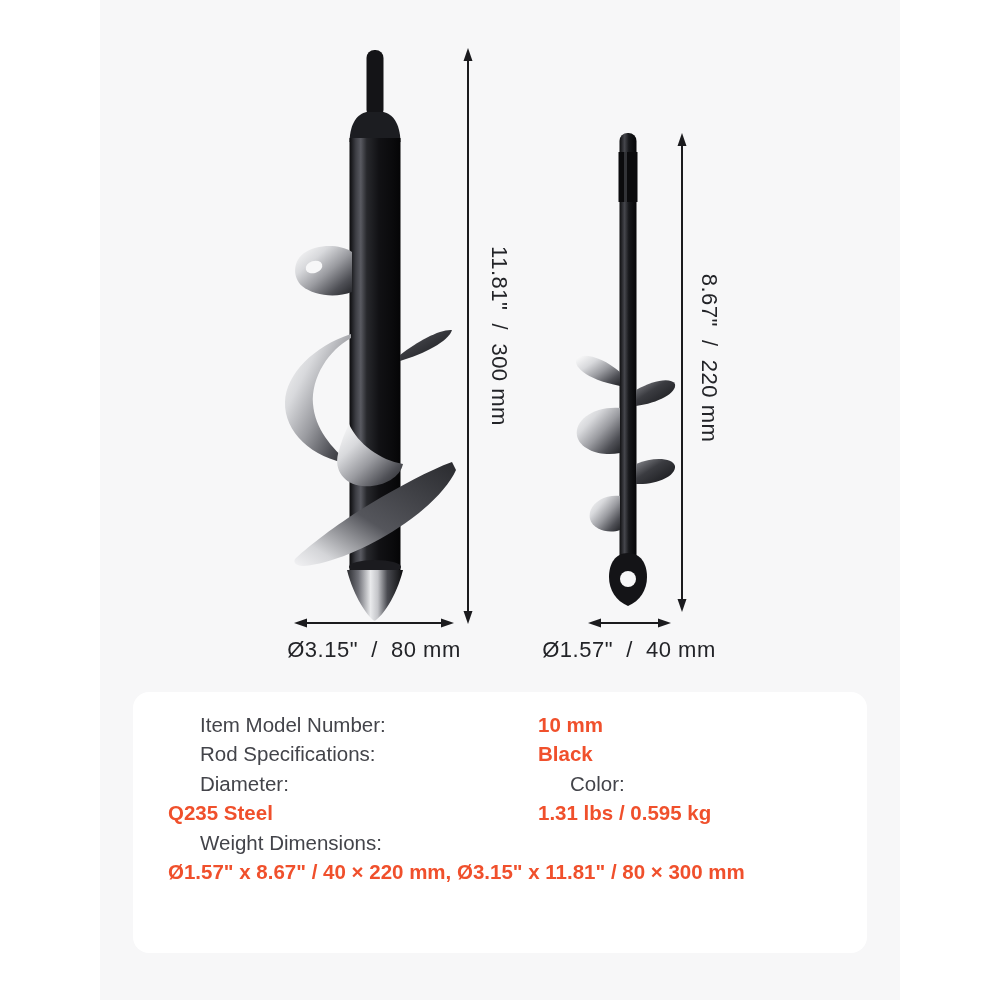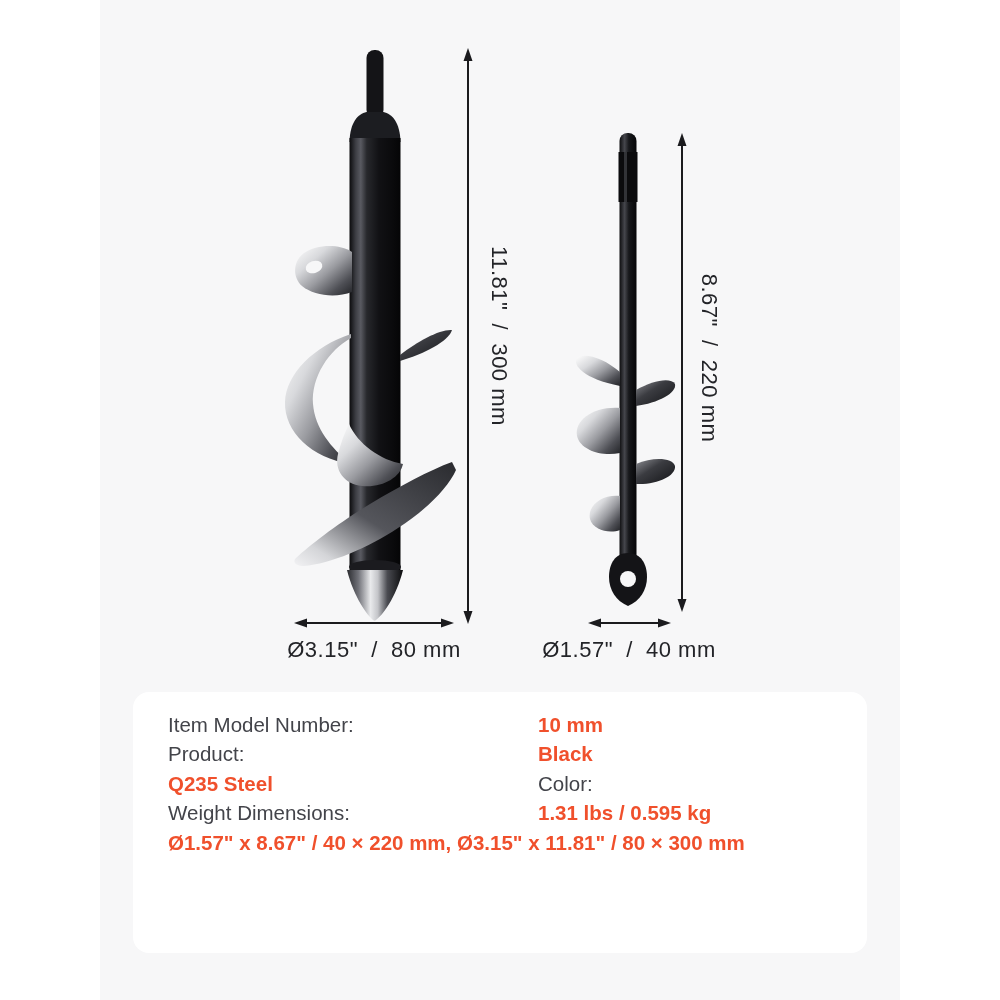--- a/index.html
+++ b/index.html
@@ -5,21 +5,21 @@
   html,body{margin:0;padding:0;width:1000px;height:1000px;background:#ffffff;overflow:hidden;
             font-family:"Liberation Sans",sans-serif;}
   .band{position:absolute;left:100px;top:0;width:800px;height:1000px;background:#f7f7f8;}
   svg.diagram{position:absolute;left:0;top:0;display:block;}
   .dim{font-family:"Liberation Sans",sans-serif;font-size:22px;fill:#232428;letter-spacing:.5px;white-space:pre;}
   .panel{position:absolute;left:33px;top:692px;width:734px;height:261px;background:#ffffff;border-radius:16px;}
   .col{position:absolute;top:18px;}
   .col-left{left:35px;}
   .col-right{left:405px;}
   .sline{height:29.4px;line-height:29.4px;font-size:20.5px;white-space:nowrap;}
-  .slabel{color:#43444a;font-weight:400;}
+  .slabel{color:#43444a;font-weight:400;margin-left:32px;}
   .svalue{color:#f0502c;font-weight:700;}
 </style>
 </head>
 <body>
 
 <div class="band">
 
   <svg class="diagram" width="800" height="690" viewBox="0 0 800 690">
     <defs>
       <linearGradient id="tubeG" x1="0" y1="0" x2="1" y2="0">
@@ -116,21 +116,22 @@
 
     <text class="dim" x="392" y="336" text-anchor="middle" transform="rotate(90 392 336)">11.81"  /  300 mm</text>
     <text class="dim" x="602" y="358" text-anchor="middle" transform="rotate(90 602 358)">8.67"  /  220 mm</text>
     <text class="dim" x="274" y="657" text-anchor="middle">Ø3.15"  /  80 mm</text>
     <text class="dim" x="529" y="657" text-anchor="middle">Ø1.57"  /  40 mm</text>
   </svg>
 
   <div class="panel">
     <div class="col col-left">
       <div class="sline slabel">Item Model Number:</div>
-      <div class="sline slabel">Product:</div>
+      <div class="sline slabel">Rod Specifications:</div>
+      <div class="sline slabel">Diameter:</div>
       <div class="sline svalue">Q235 Steel</div>
       <div class="sline slabel">Weight Dimensions:</div>
       <div class="sline svalue">Ø1.57" x 8.67" / 40 × 220 mm, Ø3.15" x 11.81" / 80 × 300 mm</div>
     </div>
     <div class="col col-right">
       <div class="sline svalue">10 mm</div>
       <div class="sline svalue">Black</div>
       <div class="sline slabel">Color:</div>
       <div class="sline svalue">1.31 lbs / 0.595 kg</div>
     </div>

